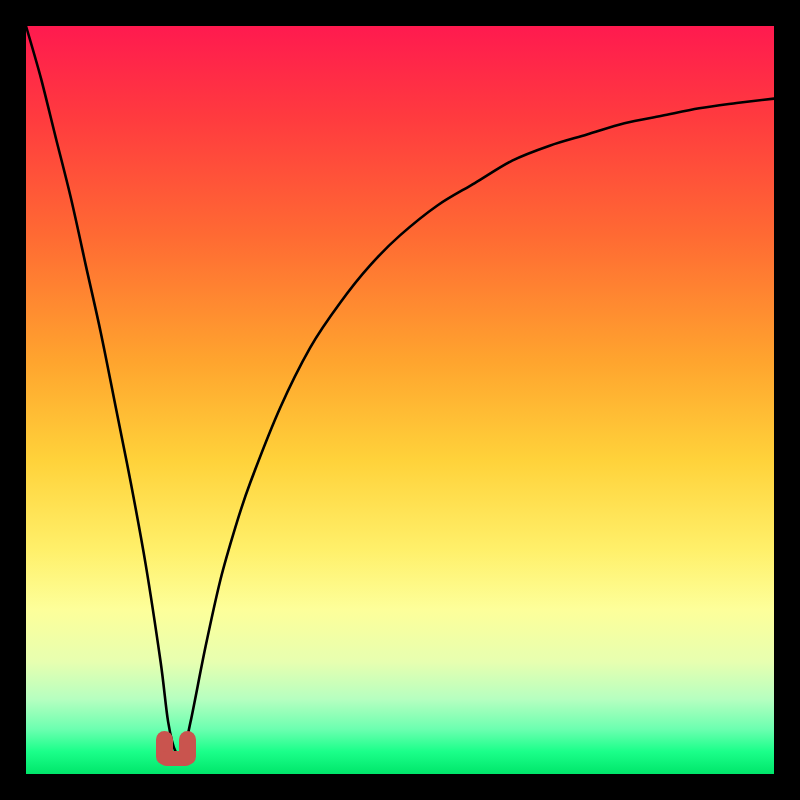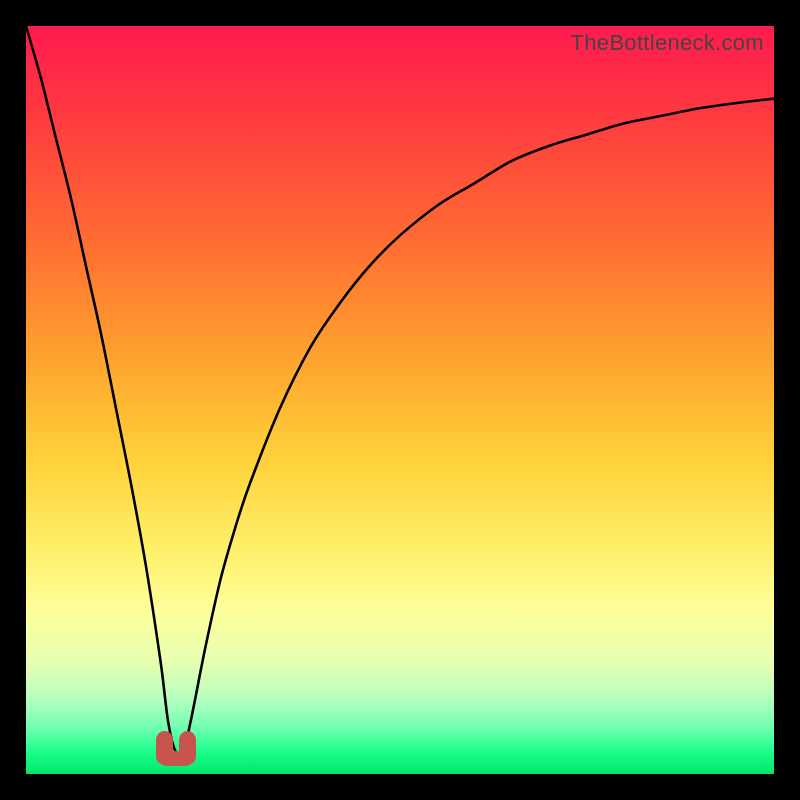--- a/index.html
+++ b/index.html
@@ -59,21 +59,20 @@
     position: absolute;
     background: #c9544e;
     border-radius: 9px;
   }
 </style>
 </head>
 <body>
 
 <div class="frame">
   <div class="plot-area">
-    <div class="watermark">TheBottleneck.com</div>
     <svg class="curve-layer" viewBox="0 0 748 748" preserveAspectRatio="none">
       <path fill="none" stroke="#000" stroke-width="2.6" stroke-linecap="round" stroke-linejoin="round" d="M 0.0 0.0 C 2.4 8.4, 10.2 34.4, 15.0 52.4 C 19.7 70.3, 25.1 93.1, 29.9 112.2 C 34.7 131.3, 40.1 151.7, 44.9 172.0 C 49.7 192.4, 55.1 217.8, 59.8 239.4 C 64.6 260.9, 70.0 283.9, 74.8 306.7 C 79.6 329.4, 85.0 357.5, 89.8 381.5 C 94.5 405.4, 99.9 431.1, 104.7 456.3 C 109.5 481.4, 114.9 509.8, 119.7 538.6 C 124.5 567.3, 131.0 610.7, 134.6 635.8 C 138.2 660.9, 139.7 681.3, 142.1 695.6 C 144.5 710.0, 147.2 720.8, 149.6 725.6 C 152.0 730.3, 154.7 730.3, 157.1 725.6 C 159.5 720.8, 161.0 712.4, 164.6 695.6 C 168.2 678.9, 174.7 643.6, 179.5 620.8 C 184.3 598.1, 189.7 572.7, 194.5 553.5 C 199.3 534.4, 204.7 516.7, 209.4 501.2 C 214.2 485.6, 217.2 475.4, 224.4 456.3 C 231.6 437.1, 244.7 403.0, 254.3 381.5 C 263.9 359.9, 274.7 338.4, 284.2 321.6 C 293.8 304.9, 304.6 289.9, 314.2 276.8 C 323.7 263.6, 334.5 250.1, 344.1 239.4 C 353.7 228.6, 363.2 219.0, 374.0 209.4 C 384.8 199.9, 399.4 187.9, 411.4 179.5 C 423.4 171.1, 436.8 164.3, 448.8 157.1 C 460.8 149.9, 474.2 140.6, 486.2 134.6 C 498.2 128.7, 511.6 123.9, 523.6 119.7 C 535.6 115.5, 549.0 112.1, 561.0 108.5 C 573.0 104.9, 586.4 100.2, 598.4 97.2 C 610.4 94.2, 623.8 92.2, 635.8 89.8 C 647.8 87.4, 661.2 84.3, 673.2 82.3 C 685.2 80.2, 698.6 78.6, 710.6 77.0 C 722.6 75.5, 742.0 73.3, 748.0 72.6"></path>
     </svg>
 
     <div style="position: absolute; left: 149.6px; top: 733.04px;">
       <div class="marker" style="width: 17px; height: 34px; border-radius: 9px; left: -20px; top: -28px; background: rgb(201, 84, 78);"></div>
       <div class="marker" style="width: 34px; height: 15px; border-radius: 8px; left: -17px; top: -8px; background: rgb(201, 84, 78);"></div>
       <div class="marker" style="width: 17px; height: 34px; border-radius: 9px; left: 3px; top: -28px; background: rgb(201, 84, 78);"></div>
     </div>
   </div>

